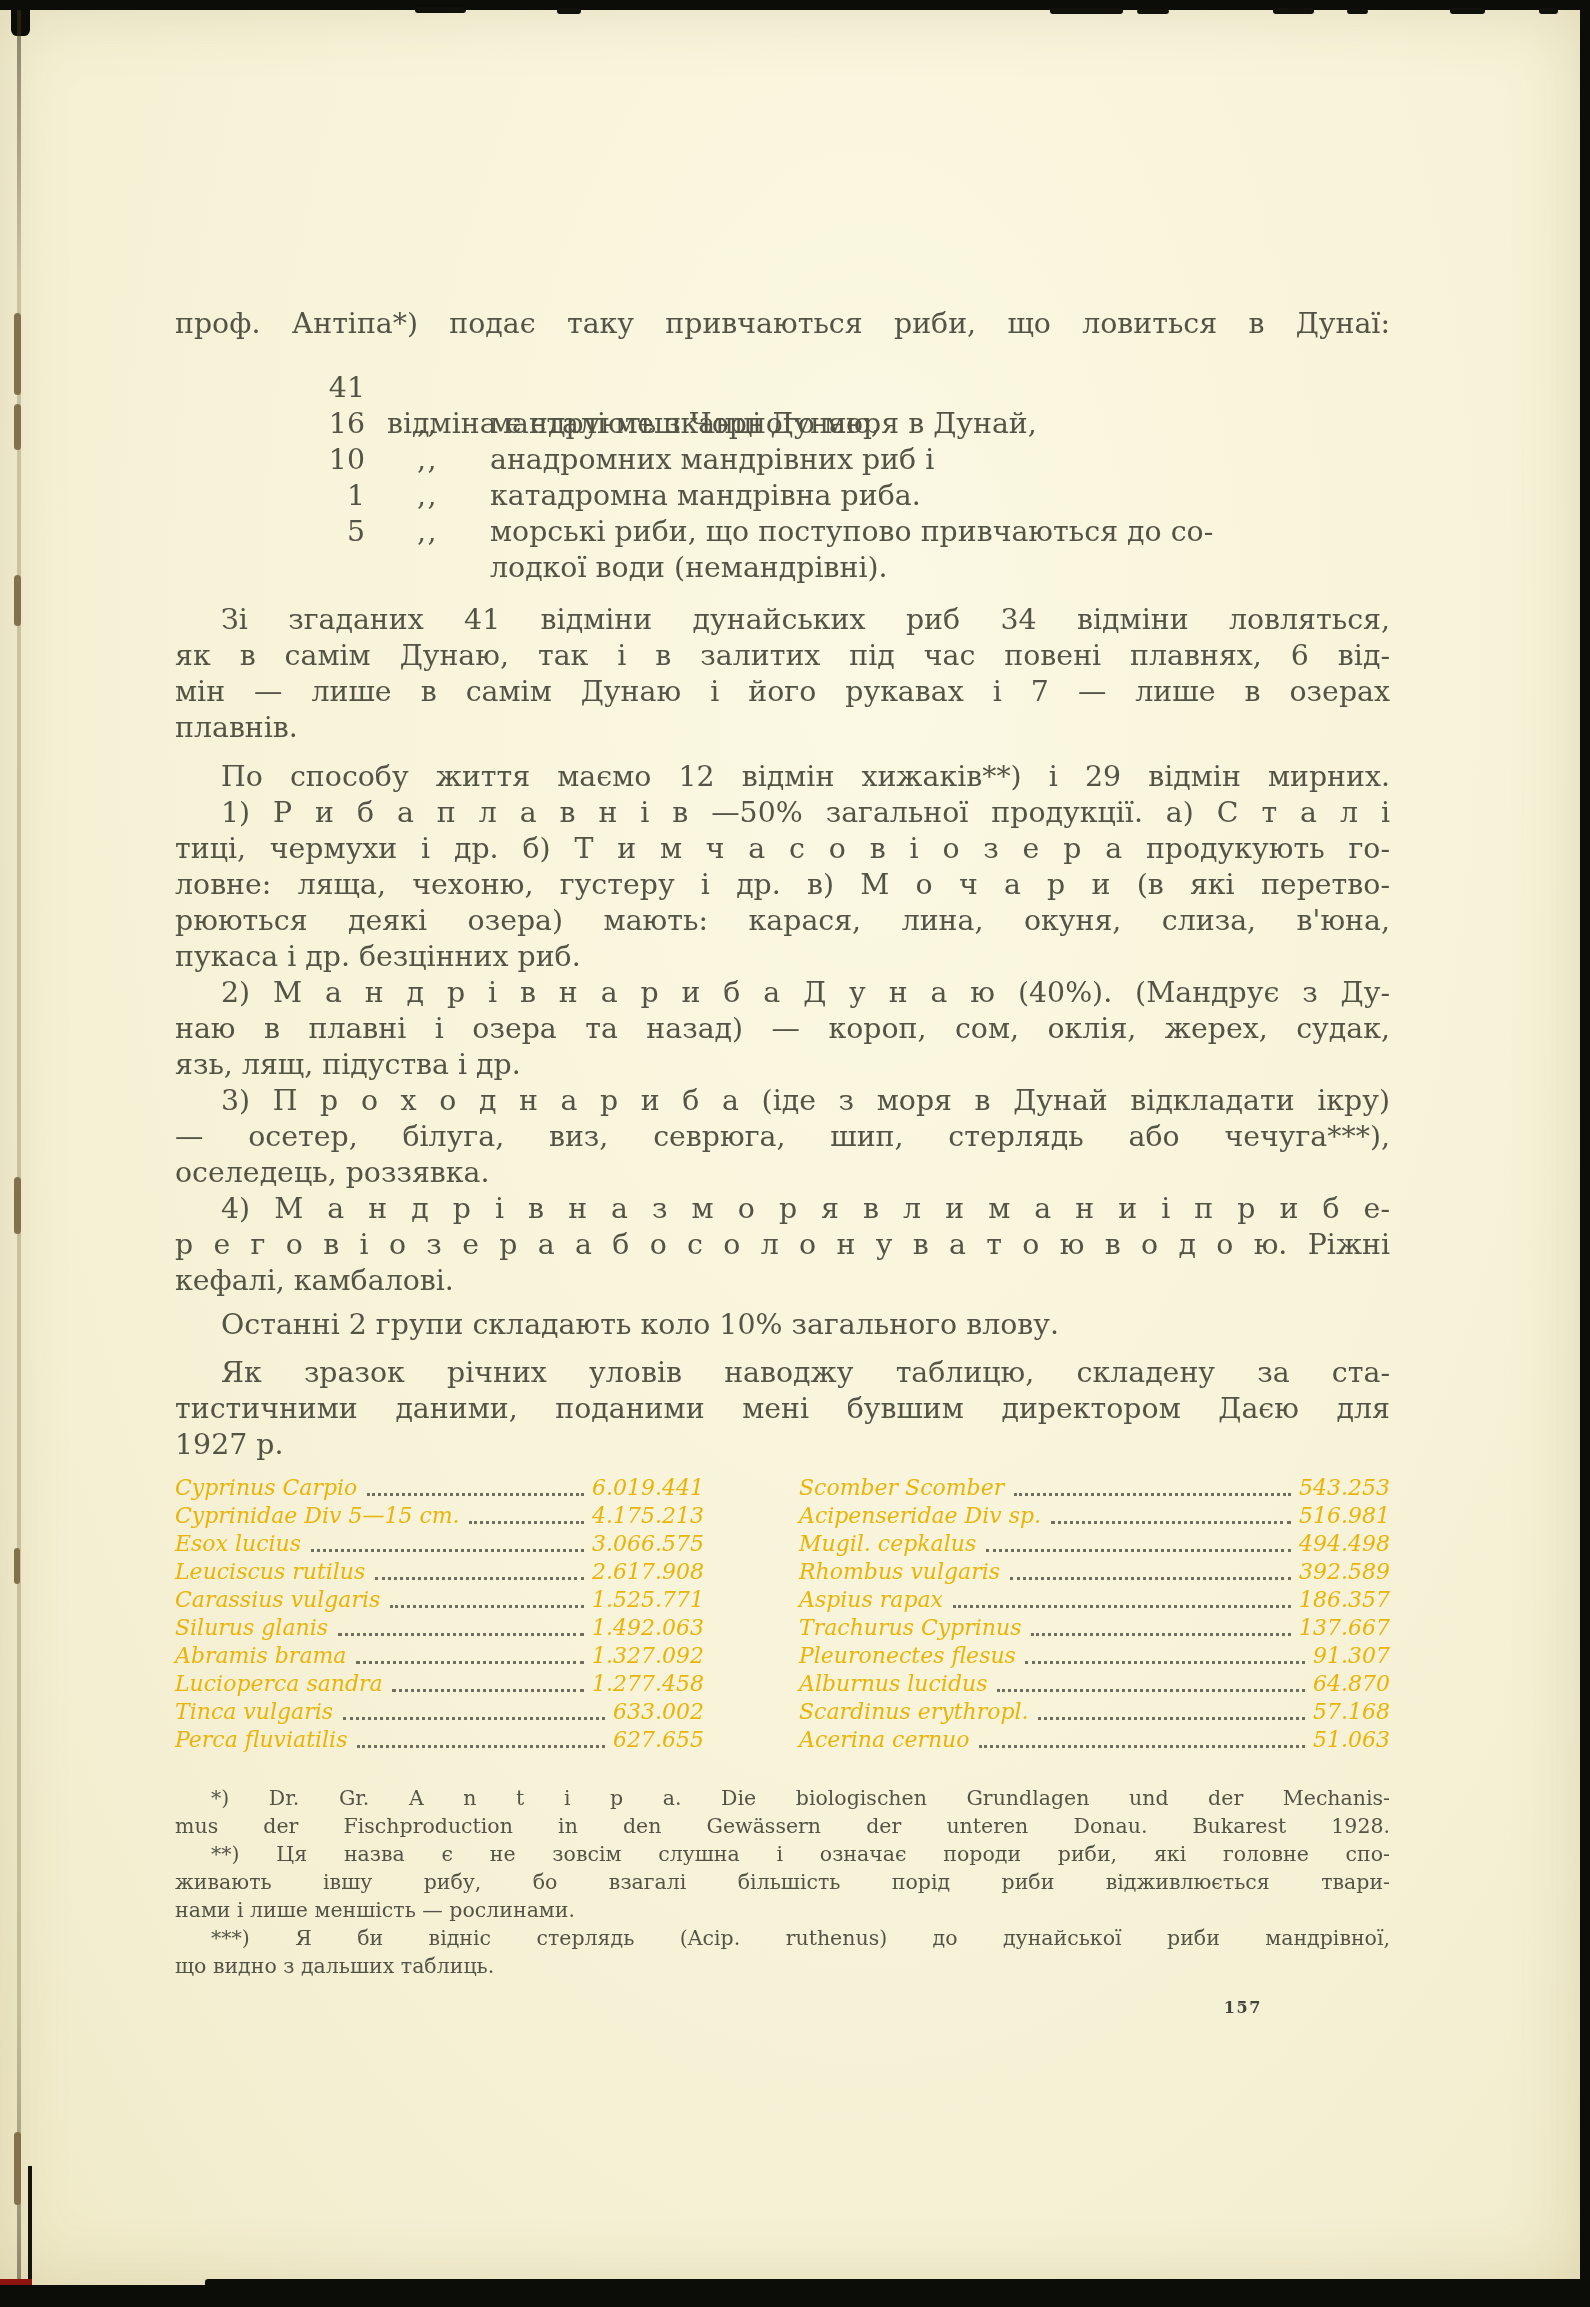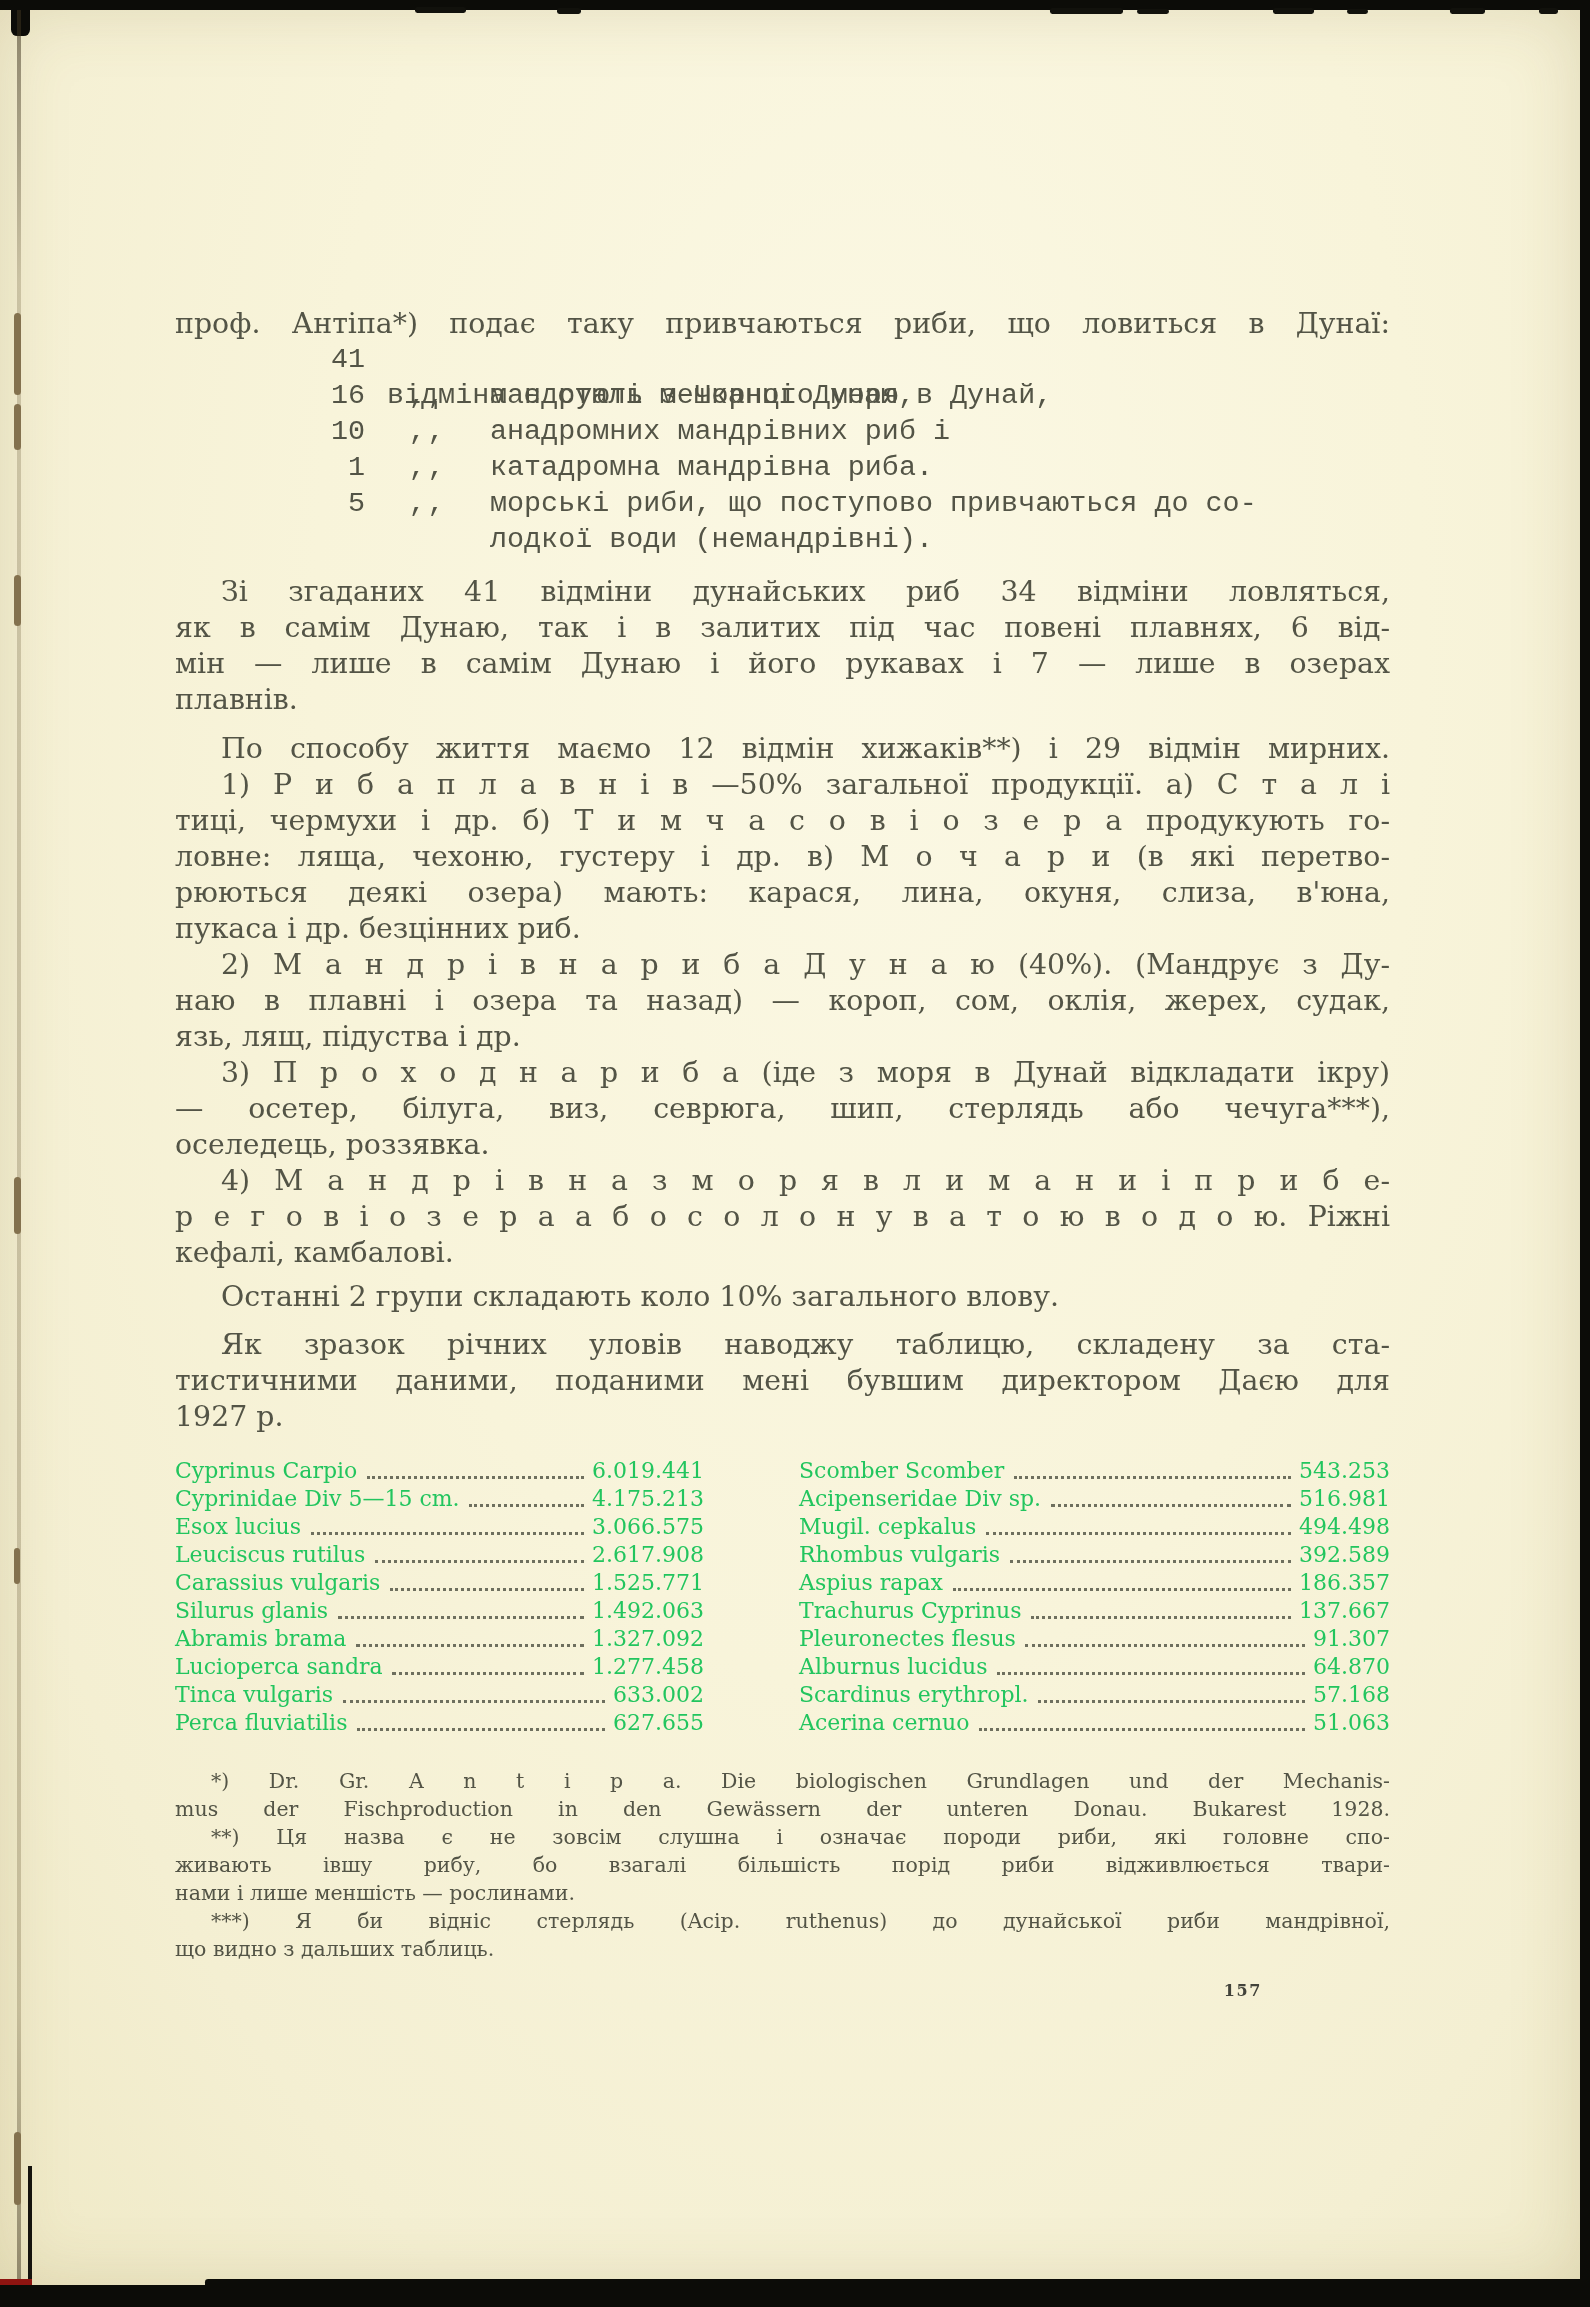--- a/index.html
+++ b/index.html
@@ -24,29 +24,29 @@
   .red-dash{position:absolute;left:17.4px;top:2285px;width:62px;height:7.1px;background:#7e1210;}
 
   
   .content{position:absolute;left:175px;top:306px;width:1215px;color:#535446;}
   .line{font-size:28.4px;line-height:36px;height:36px;text-align:justify;overflow:visible;}
   .line.just{text-align-last:justify;}
   .line.ind{text-indent:46px;}
   .gap-s{height:8px;} .gap-m{height:12.6px;} .gap-l{height:16px;}
 
   
-  .clist{margin-top:0;font-family:Liberation Mono, monospace;}
+  .clist{margin-top:28px;}
   .lrow{display:grid;grid-template-columns:190px 125px 1fr;font-size:28.4px;line-height:36px;height:36px;}
   .lnum{text-align:right;}
   .ldit{text-align:center;letter-spacing:1.6px;}
   .ltxt{text-align:left;}
   .lrow.first .ltxt{grid-column:2 / 4;padding-left:22px;}
 
   
-  .ctable{position:relative;height:278px;margin-top:22px;color:#22c55e;}
+  .ctable{position:relative;height:278px;margin-top:11px;color:#eab308;font-style:italic;}
   .tcol{position:absolute;top:0;}
   .tcol.left{left:0;width:529px;}
   .tcol.right{left:624px;width:591px;}
   .trow{display:flex;align-items:baseline;font-size:22px;line-height:28px;height:28px;}
   .nm{white-space:nowrap;}
   .ld{flex:1;border-bottom:3.2px dotted #6e6f5e;margin:0 8px 6.3px 9.5px;align-self:flex-end;min-width:16px;}
   .vl{white-space:nowrap;text-align:left;}
 
   
   .fnotes{margin-top:32px;}

